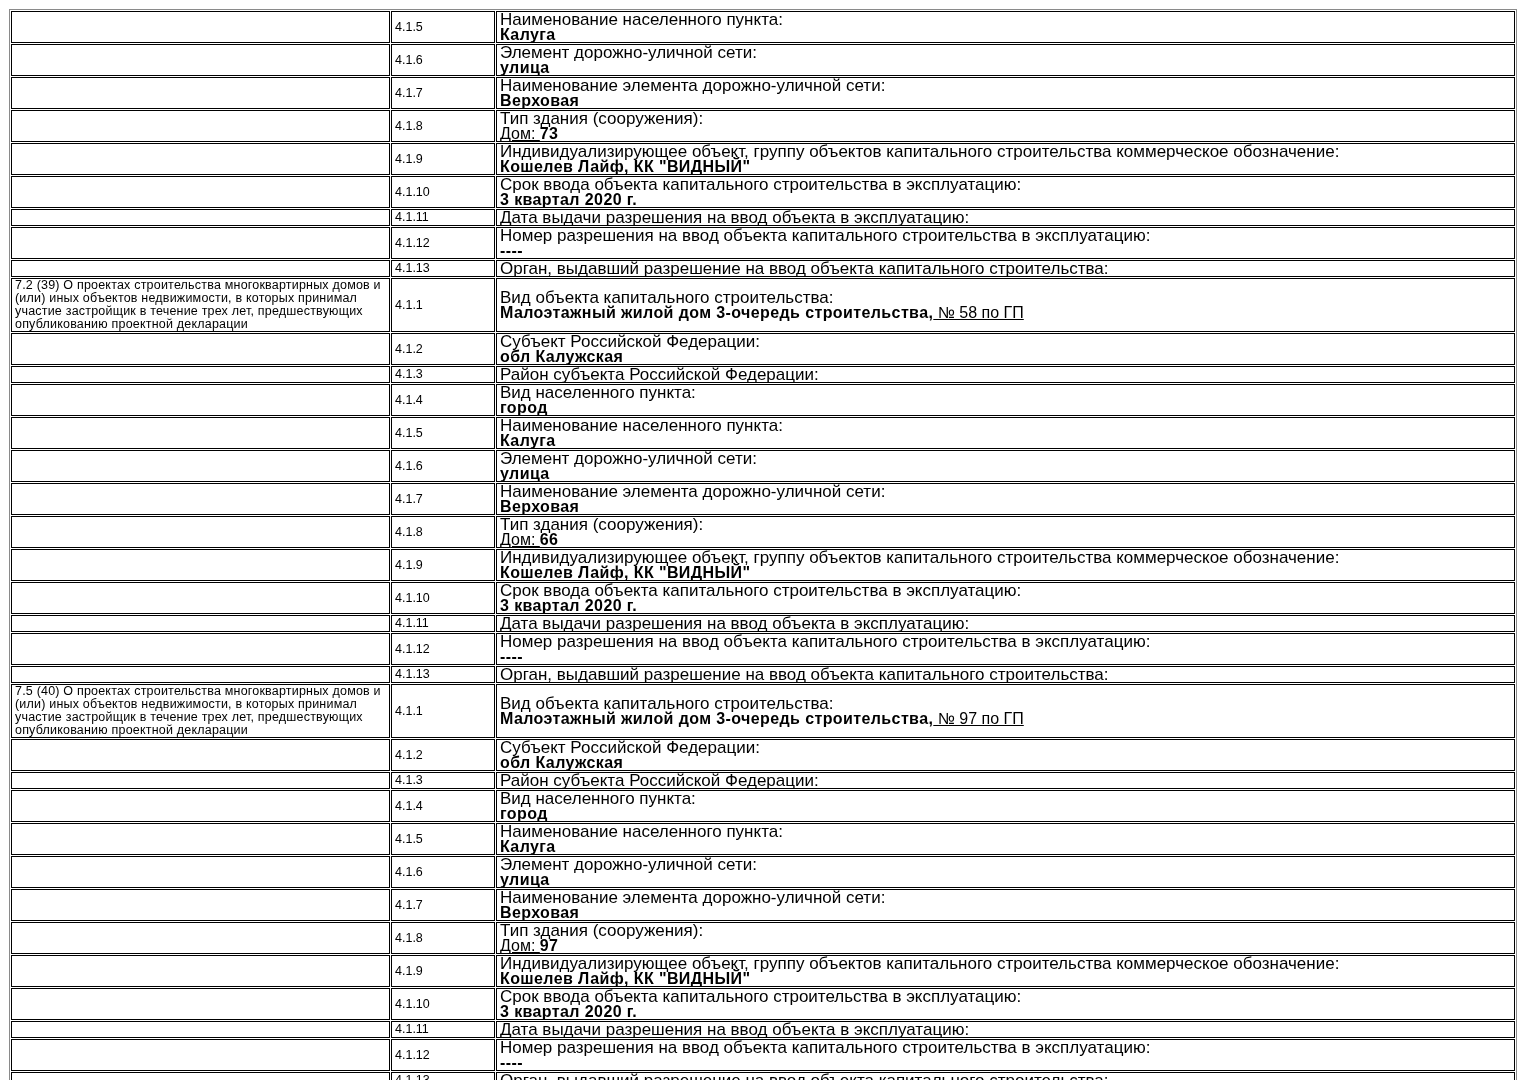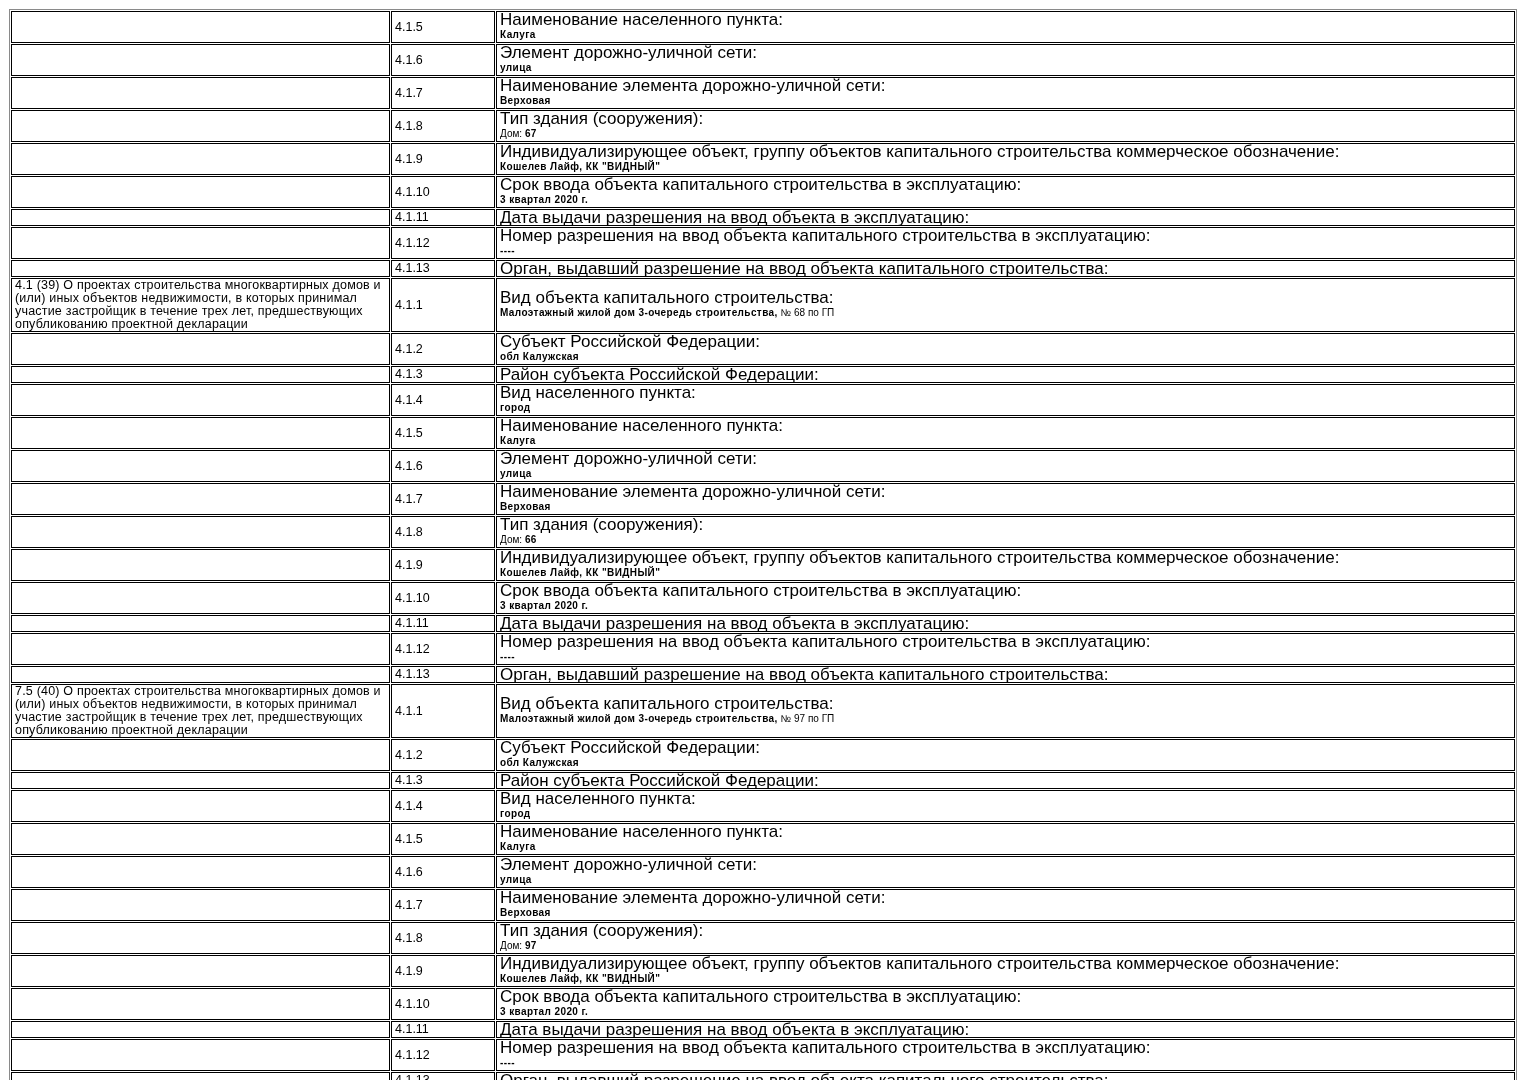--- a/index.html
+++ b/index.html
@@ -48,29 +48,30 @@
   }
   .num {
     font-size: 12.5px;
     line-height: 15px;
   }
   .lab {
     font-size: 17px;
     line-height: 15px;
   }
   .val {
-    font-size: 10px;
+    font-size: 16px;
     line-height: 15px;
   }
   .val .b {
     font-weight: bold;
     letter-spacing: 0.4px;
   }
   .val .r {
     font-weight: normal;
+    text-decoration: underline;
   }
 </style>
 </head>
 <body>
 
 <div class="page">
   <table class="decl">
     <tbody>
         <tr>
           <td class="c-desc"></td>
@@ -102,21 +103,21 @@
             <div class="val"><span class="b">Верховая</span></div>
           </td>
         </tr>
         <tr>
           <td class="c-desc"></td>
           <td class="c-num">
             <div class="num">4.1.8</div>
           </td>
           <td class="c-content">
             <div class="lab">Тип здания (сооружения):</div>
-            <div class="val"><span class="r">Дом: </span><span class="b">67</span></div>
+            <div class="val"><span class="r">Дом: </span><span class="b">73</span></div>
           </td>
         </tr>
         <tr>
           <td class="c-desc"></td>
           <td class="c-num">
             <div class="num">4.1.9</div>
           </td>
           <td class="c-content">
             <div class="lab">Индивидуализирующее объект, группу объектов капитального строительства коммерческое обозначение:</div>
             <div class="val"><span class="b">Кошелев Лайф, КК "ВИДНЫЙ"</span></div>
@@ -155,28 +156,28 @@
           <td class="c-desc"></td>
           <td class="c-num">
             <div class="num">4.1.13</div>
           </td>
           <td class="c-content">
             <div class="lab">Орган, выдавший разрешение на ввод объекта капитального строительства:</div>
           </td>
         </tr>
         <tr>
           <td class="c-desc">
-            <div class="desc">4.1 (39) О проектах строительства многоквартирных домов и (или) иных объектов недвижимости, в которых принимал участие застройщик в течение трех лет, предшествующих опубликованию проектной декларации</div>
+            <div class="desc">7.2 (39) О проектах строительства многоквартирных домов и (или) иных объектов недвижимости, в которых принимал участие застройщик в течение трех лет, предшествующих опубликованию проектной декларации</div>
           </td>
           <td class="c-num">
             <div class="num">4.1.1</div>
           </td>
           <td class="c-content">
             <div class="lab">Вид объекта капитального строительства:</div>
-            <div class="val"><span class="b">Малоэтажный жилой дом 3-очередь строительства,</span><span class="r"> № 68 по ГП</span></div>
+            <div class="val"><span class="b">Малоэтажный жилой дом 3-очередь строительства,</span><span class="r"> № 58 по ГП</span></div>
           </td>
         </tr>
         <tr>
           <td class="c-desc"></td>
           <td class="c-num">
             <div class="num">4.1.2</div>
           </td>
           <td class="c-content">
             <div class="lab">Субъект Российской Федерации:</div>
             <div class="val"><span class="b">обл Калужская</span></div>

